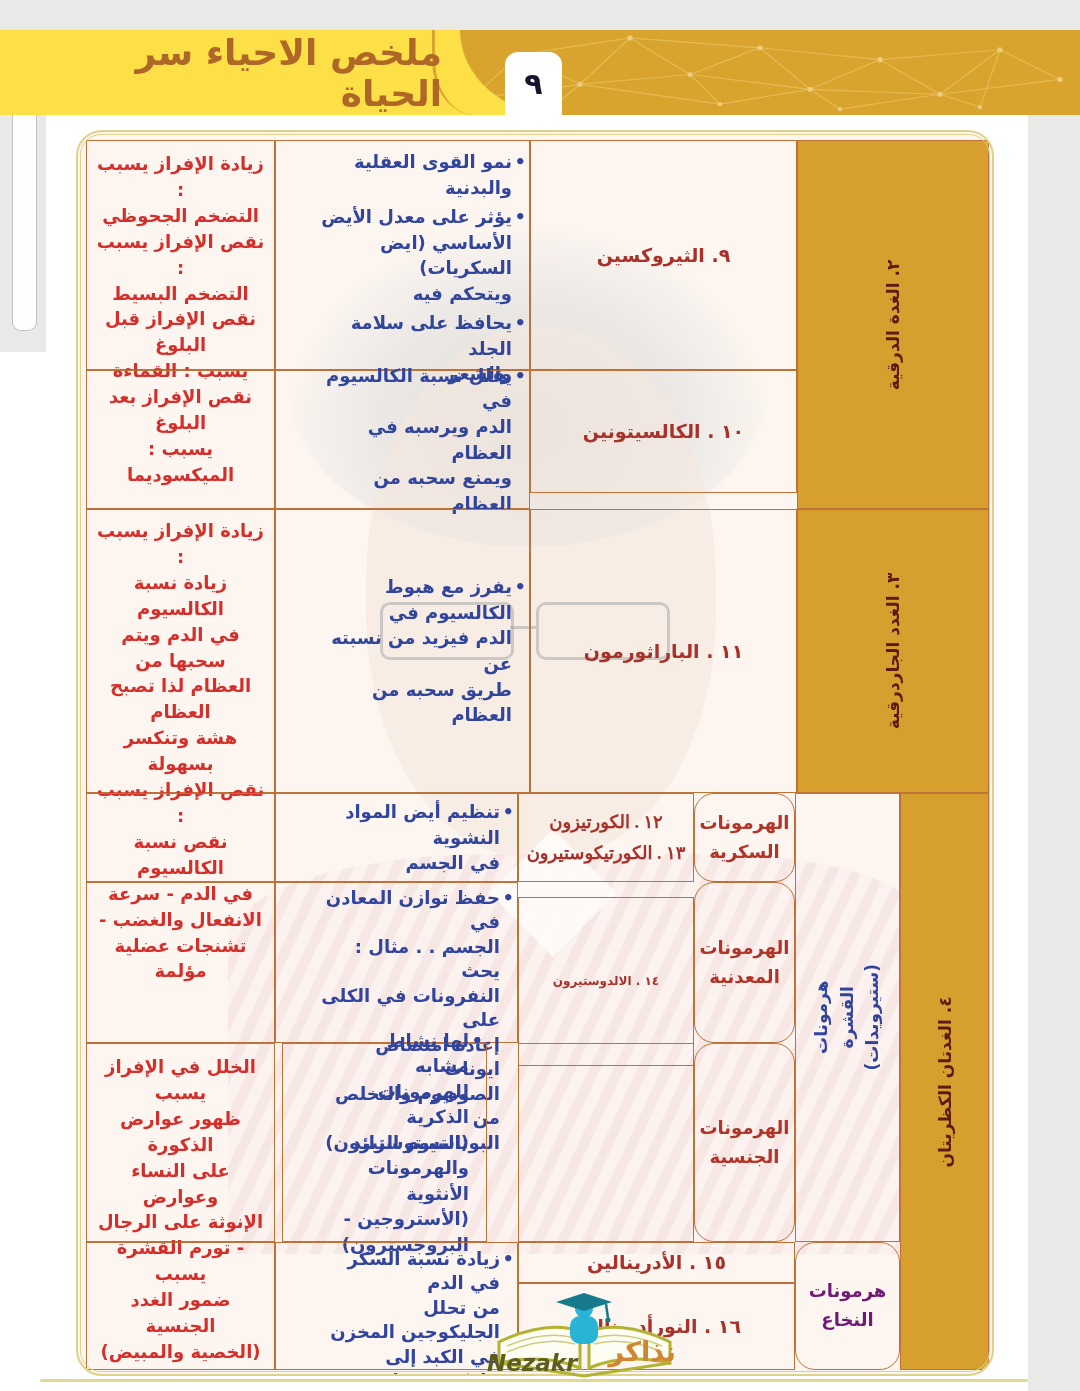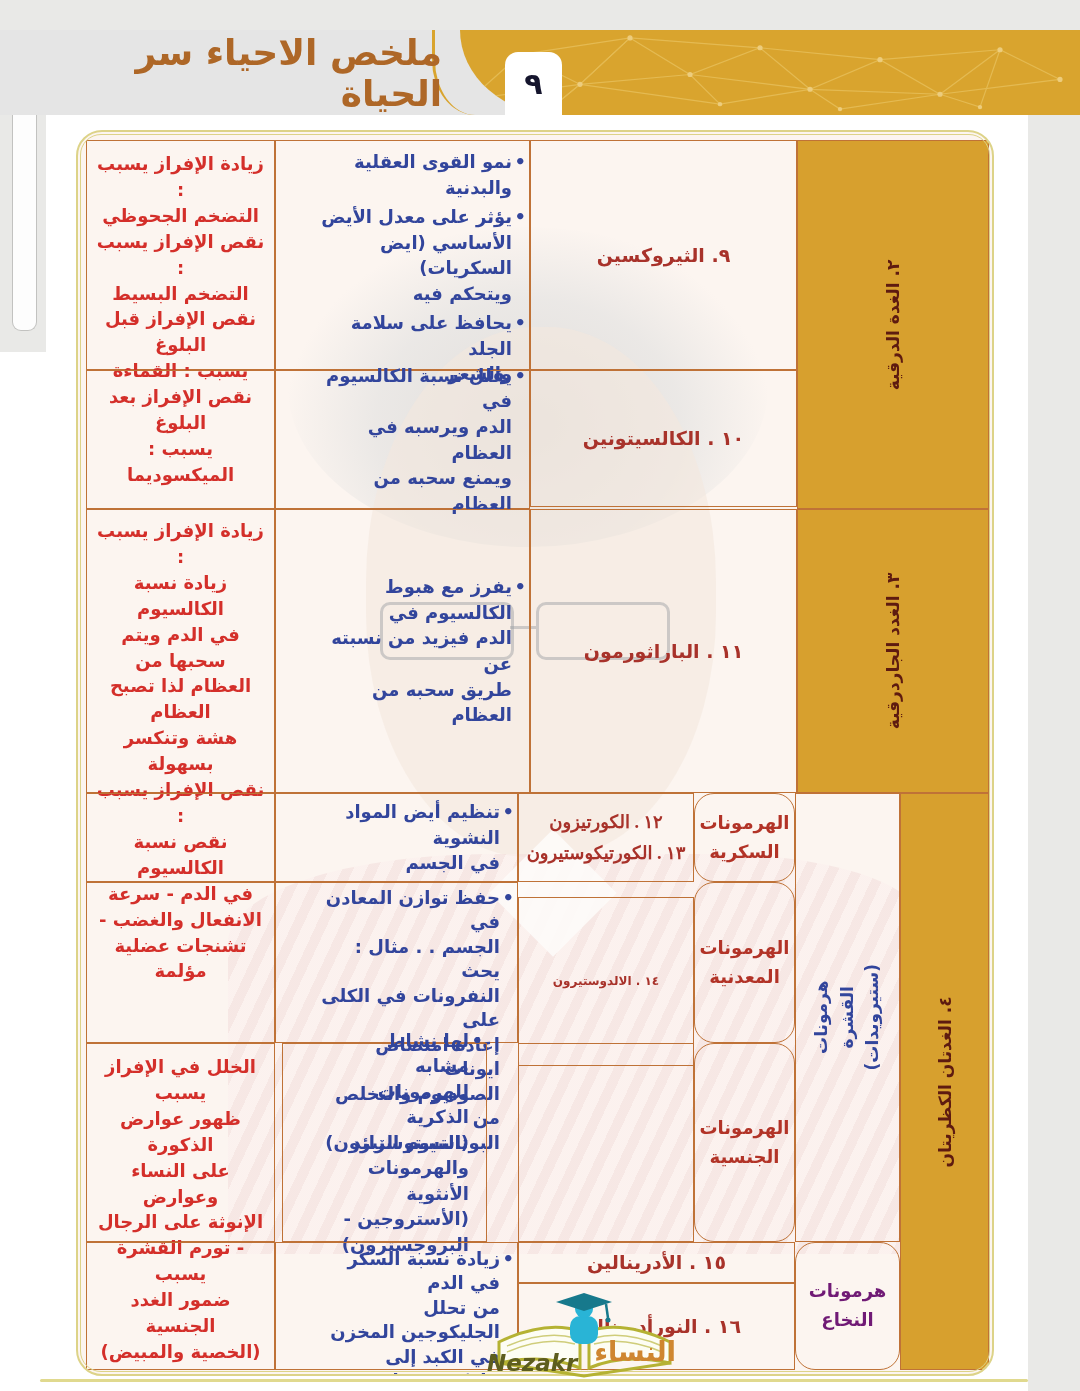--- a/index.html
+++ b/index.html
@@ -9,21 +9,21 @@
 
   
   .top-strip{left:0;top:0;width:1080px;height:30px;background:#e9e9e7;}
   .left-margin{left:0;top:30px;width:46px;height:322px;background:#e9e9e7;}
   .left-card{left:12px;top:30px;width:23px;height:300px;background:#fdfdfd;
              border:1.5px solid #c2c2c0;border-top:none;border-radius:0 0 9px 9px;}
   .right-margin{left:1028px;top:115px;width:52px;height:1276px;background:#e9e9e7;}
   .bottom-line{left:40px;top:1379px;width:988px;height:3px;background:#e0d98e;border-radius:2px;}
 
   
-  .banner{left:0;top:30px;width:1080px;height:85px;background:#e5e5e5;}
+  .banner{left:0;top:30px;width:1080px;height:85px;background:#fde047;}
   .banner-gold{position:absolute;left:460px;top:0;right:0;bottom:0;background:#d9a42e;
                border-bottom-left-radius:110px 95px;overflow:hidden;}
   .banner-curve{position:absolute;left:432px;top:0;width:40px;height:100%;
                 border-left:3px solid #d9a42e;border-bottom-left-radius:70px 90px;}
   .page-title{position:absolute;left:42px;top:12px;width:400px;height:62px;
               display:flex;align-items:center;justify-content:center;
               font-size:36px;font-weight:bold;color:#ae6727;direction:rtl;}
   .page-tab{position:absolute;left:505px;top:22px;width:57px;height:63px;background:#ffffff;
             border-radius:13px 13px 0 0;display:flex;align-items:center;justify-content:center;
             font-size:30px;color:#15152d;font-weight:bold;}
@@ -153,21 +153,21 @@
   <div class="cell gold rot" style="left:719px;top:8px;width:192px;height:369px;">
     <span>٢. الغدة الدرقية</span>
   </div>
 
   <div class="cell" style="left:8px;top:238px;width:189px;height:139px;"></div>
   <div class="cell bullets v-center" style="left:197px;top:238px;width:255px;height:139px;">
     <div class="bullet">يقلل نسبة الكالسيوم في
 الدم ويرسبه في العظام
 ويمنع سحبه من العظام</div>
   </div>
-  <div class="cell hname" style="left:452px;top:238px;width:267px;height:137px;">١٠ .  الكالسيتونين</div>
+  <div class="cell hname" style="left:452px;top:238px;width:267px;height:123px;">١٠ .  الكالسيتونين</div>
 
   <div class="cell red-txt" style="left:8px;top:377px;width:189px;height:284px;padding-top:8px;">زيادة الإفراز يسبب :
 زيادة نسبة الكالسيوم
 في الدم ويتم سحبها من
 العظام لذا تصبح العظام
 هشة وتنكسر بسهولة
 نقص الإفراز يسبب :
 نقص نسبة الكالسيوم
 في الدم - سرعة
 الانفعال والغضب -
@@ -257,15 +257,15 @@
     <g>
       <rect x="83" y="26" width="28" height="28" rx="10" fill="#29b4d6"></rect>
       <circle cx="97" cy="19" r="9" fill="#29b4d6"></circle>
     </g>
     <g>
       <polygon points="69,12 97,3 125,12 97,21" fill="#17798c"></polygon>
       <line x1="119" y1="14" x2="121" y2="28" stroke="#17798c" stroke-width="2.5"></line>
       <circle cx="121" cy="30" r="2.5" fill="#17798c"></circle>
     </g>
   </svg>
-  <span class="logo-ar">النساء</span>
+  <span class="logo-ar">نذاكر</span>
   <span class="logo-en">Nezakr</span>
 </div>
 
 </body></html>

